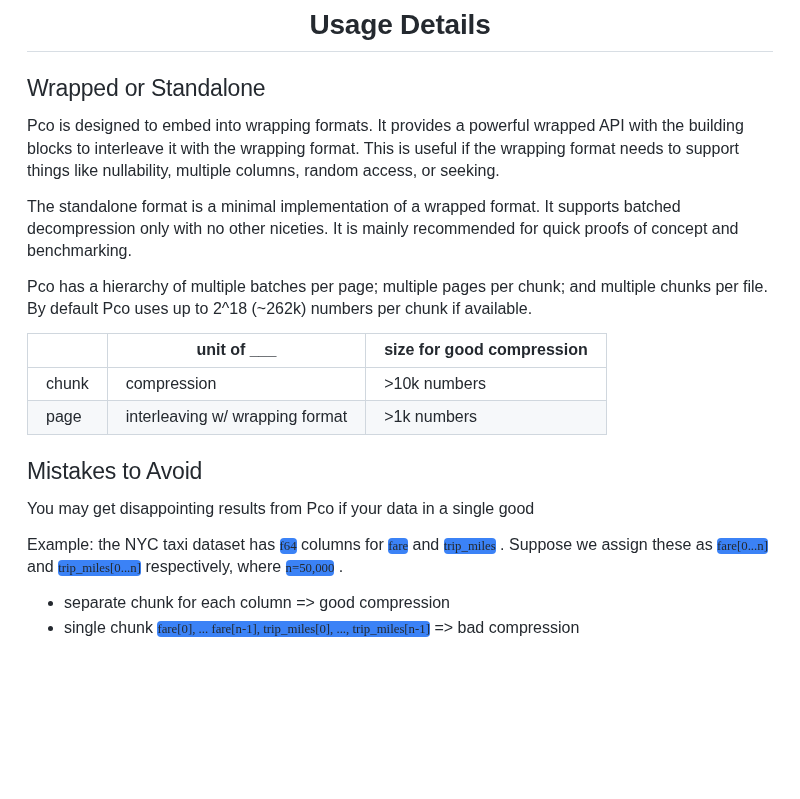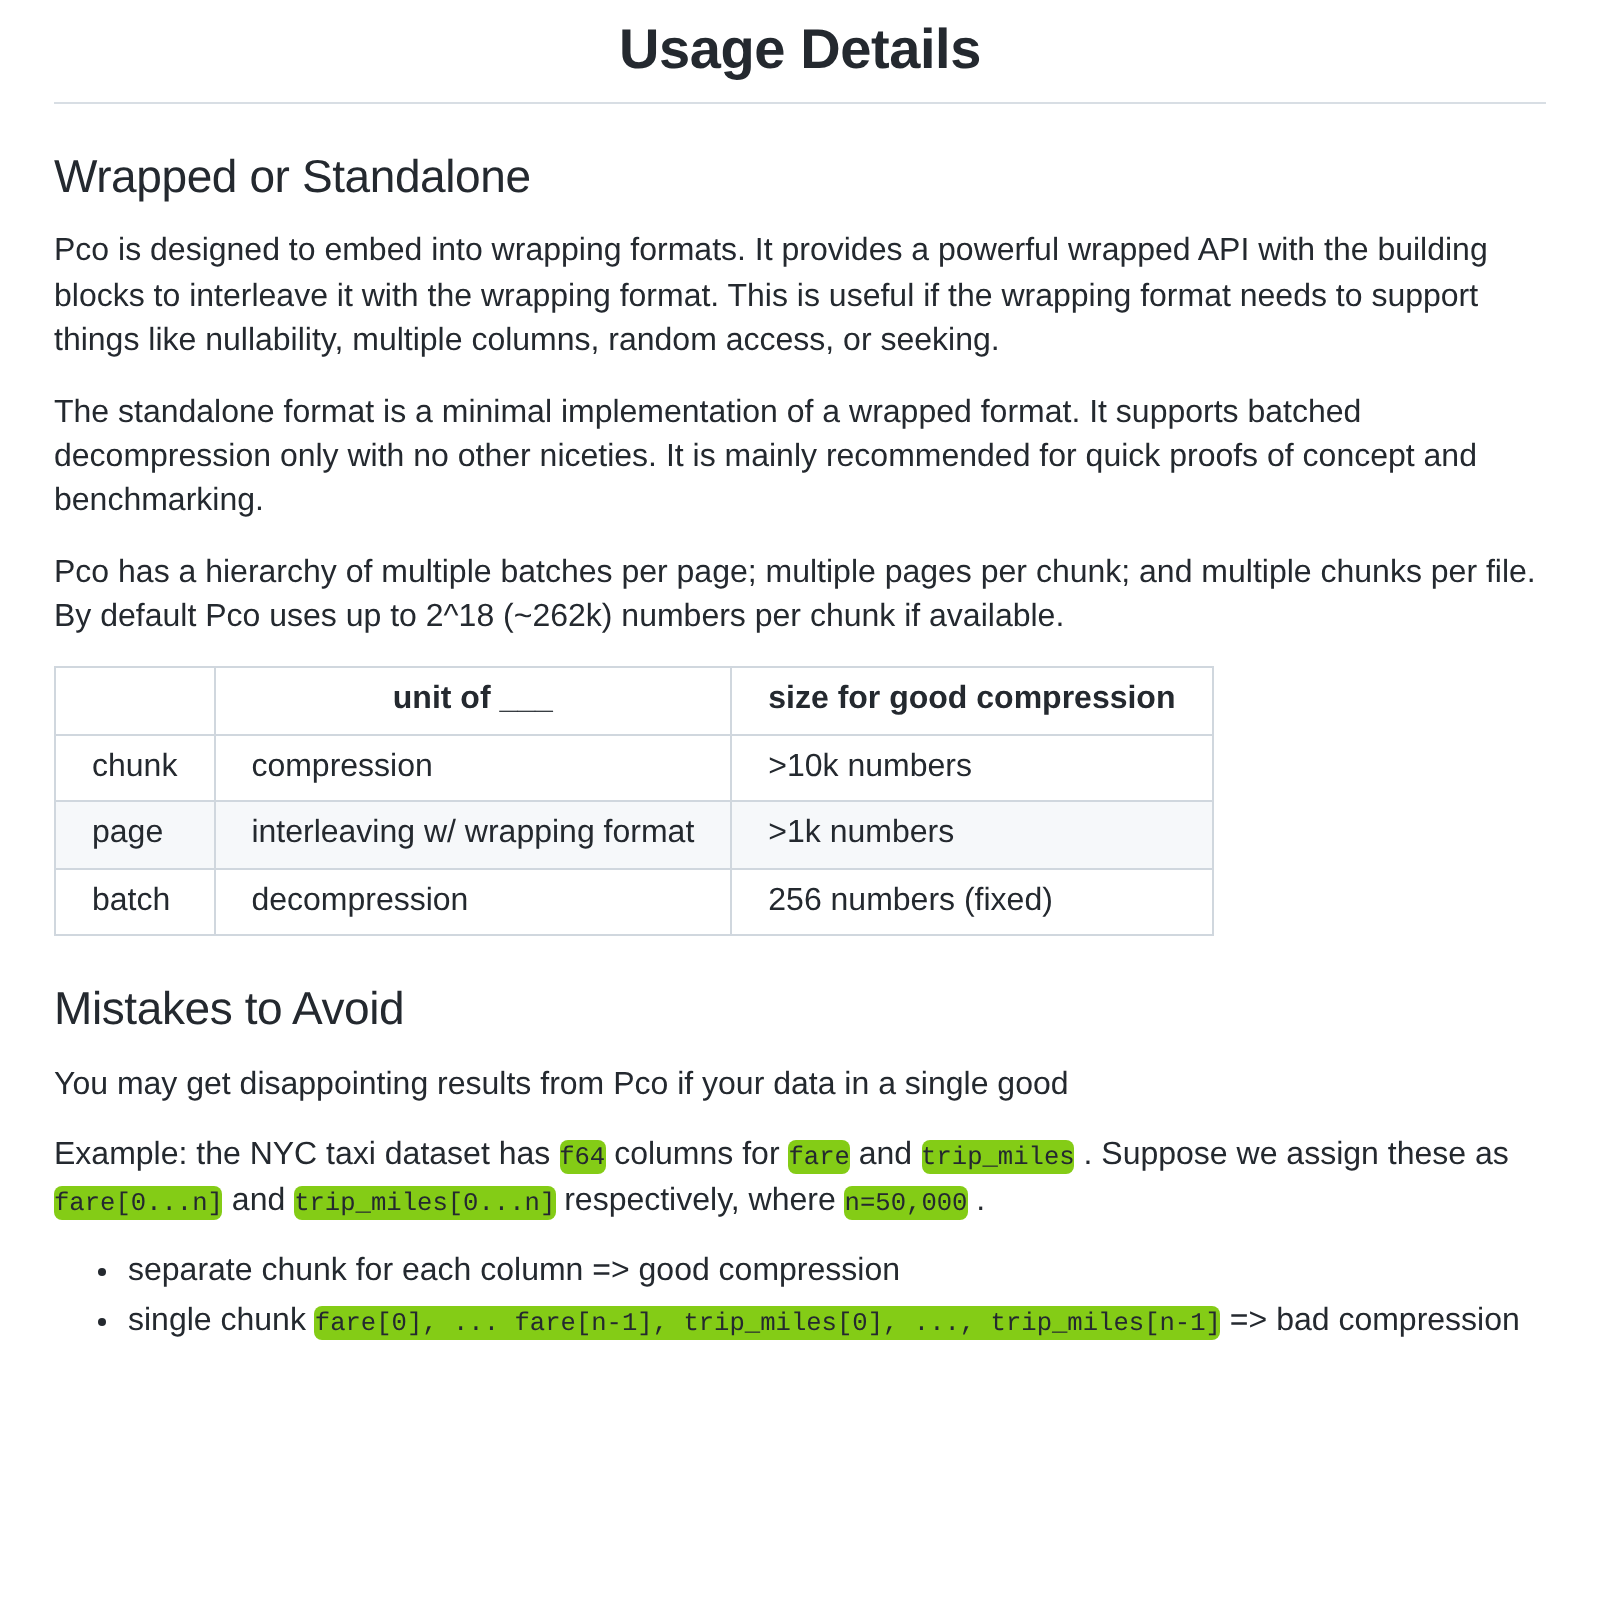--- a/index.html
+++ b/index.html
@@ -26,23 +26,23 @@
   h2.section-heading {
     font-size: 23px;
     font-weight: 400;
     line-height: 1.25;
     margin: 22px 0 12px 0;
     letter-spacing: -0.2px;
   }
   p { margin: 13px 0; }
 
   code {
-    font-family: Liberation Mono, monospace;
+    font-family: Liberation Serif, serif;
     font-size: 80%;
-    background: #84cc16;
+    background: #3b82f6;
     border-radius: 4px;
     padding: 1px 0;
     white-space: pre;
   }
 
   table.gran-table {
     border-collapse: collapse;
     margin: 13px 0;
   }
   .gran-table th, .gran-table td {
@@ -91,25 +91,20 @@
         <tr>
           <td>chunk</td>
           <td>compression</td>
           <td>&gt;10k numbers</td>
         </tr>
         <tr>
           <td>page</td>
           <td>interleaving w/ wrapping format</td>
           <td>&gt;1k numbers</td>
         </tr>
-        <tr>
-          <td>batch</td>
-          <td>decompression</td>
-          <td>256 numbers (fixed)</td>
-        </tr>
       </tbody>
     </table>
   </section>
 
   <section>
     <h2 class="section-heading">Mistakes to Avoid</h2>
     <p>You may get disappointing results from Pco if your data in a single good</p>
 
 
     <p>Example: the NYC taxi dataset has <code>f64</code> columns for <code>fare</code> and <code>trip_miles</code> . Suppose we assign these as <code>fare[0...n]</code> and <code>trip_miles[0...n]</code> respectively, where <code>n=50,000</code> .</p>

